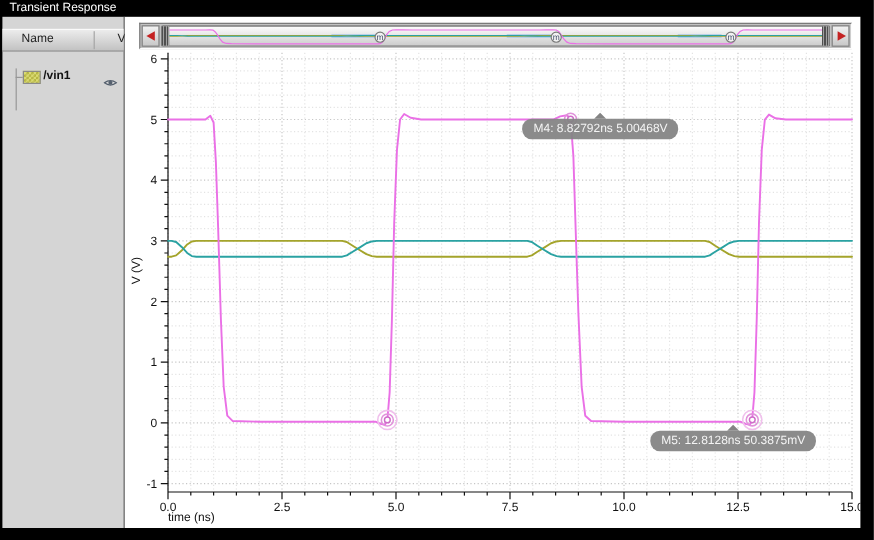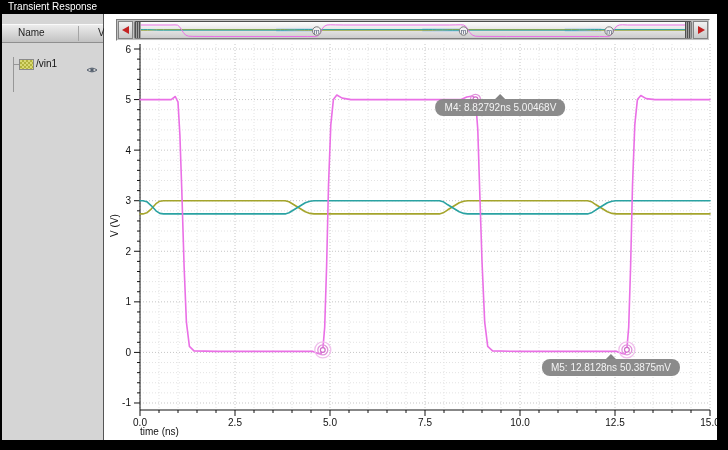--- a/index.html
+++ b/index.html
@@ -10,21 +10,21 @@
   
   .sidebar{position:absolute;left:2px;top:14px;width:102px;height:426px;background:#d5d5d5;
            border-right:1px solid #555;box-sizing:border-box;}
   .panel-header{position:absolute;left:0;top:10px;right:0;height:17px;
                 background:linear-gradient(#ececec,#c2c2c2);
                 border-top:1px solid #fafafa;border-bottom:1px solid #8f8f8f;
                 font-size:10px;color:#222;line-height:15px;}
   .panel-header .nm{position:absolute;left:4px;margin-left:12px;}
   .panel-header .vs{position:absolute;left:96px;}
   .panel-header .coldiv{position:absolute;left:76px;top:1px;bottom:1px;width:1px;background:#a5a5a5;}
-  .sigrow{position:absolute;left:0;width:80px;height:14px;}
+  .sigrow{position:absolute;left:0;width:80px;height:14px;font-weight:bold;}
   .sigrow .stub{position:absolute;left:11px;top:7px;width:6px;border-top:1px solid #979797;}
   .treeline{position:absolute;left:11px;top:43px;height:35px;border-left:1px solid #979797;}
   .swatch{position:absolute;left:17px;top:2px;width:13px;height:9px;border:1px solid #8a8a8a;}
   .siglabel{position:absolute;left:34px;top:0;font-size:10px;color:#111;line-height:14px;}
   .eye{position:absolute;left:84px;top:3px;}
   
   .main{position:absolute;left:104px;top:14px;width:613px;height:426px;background:#fff;}
   
   .strip{position:absolute;left:12px;top:5px;width:594px;height:22px;background:#c2c2c2;
          border:1px solid;border-color:#7a7a7a #fdfdfd #fdfdfd #7a7a7a;box-sizing:border-box;}

